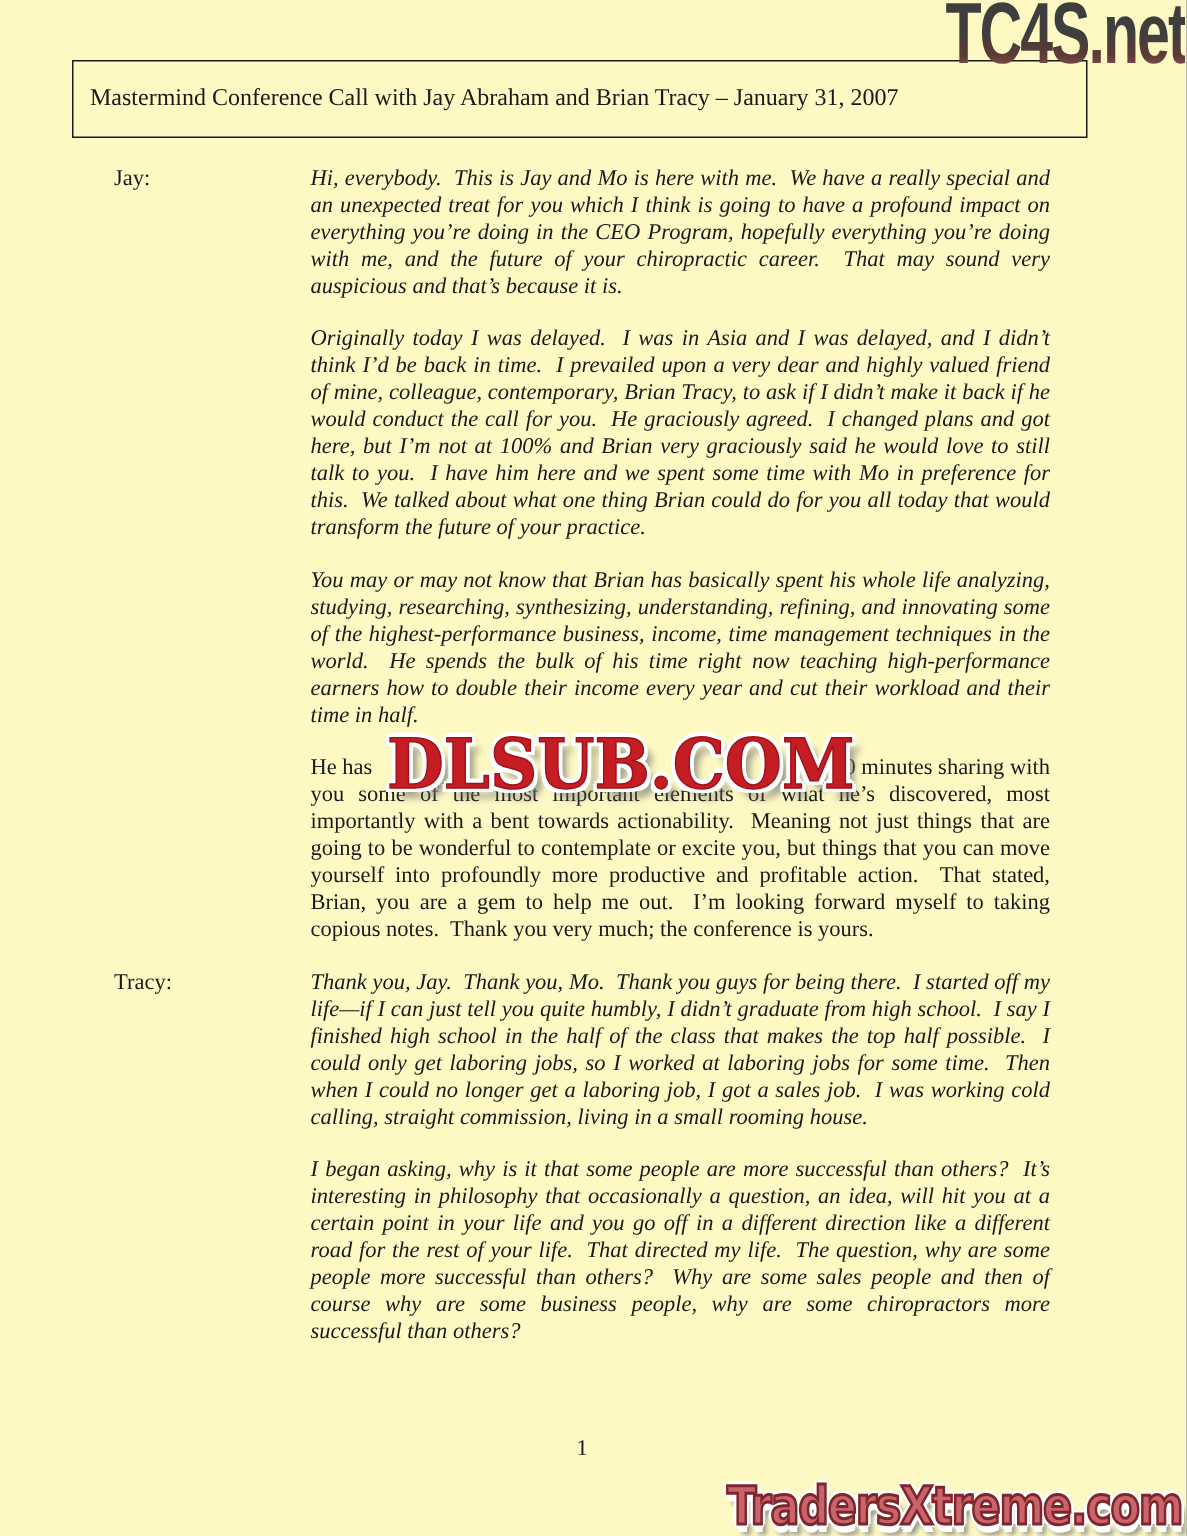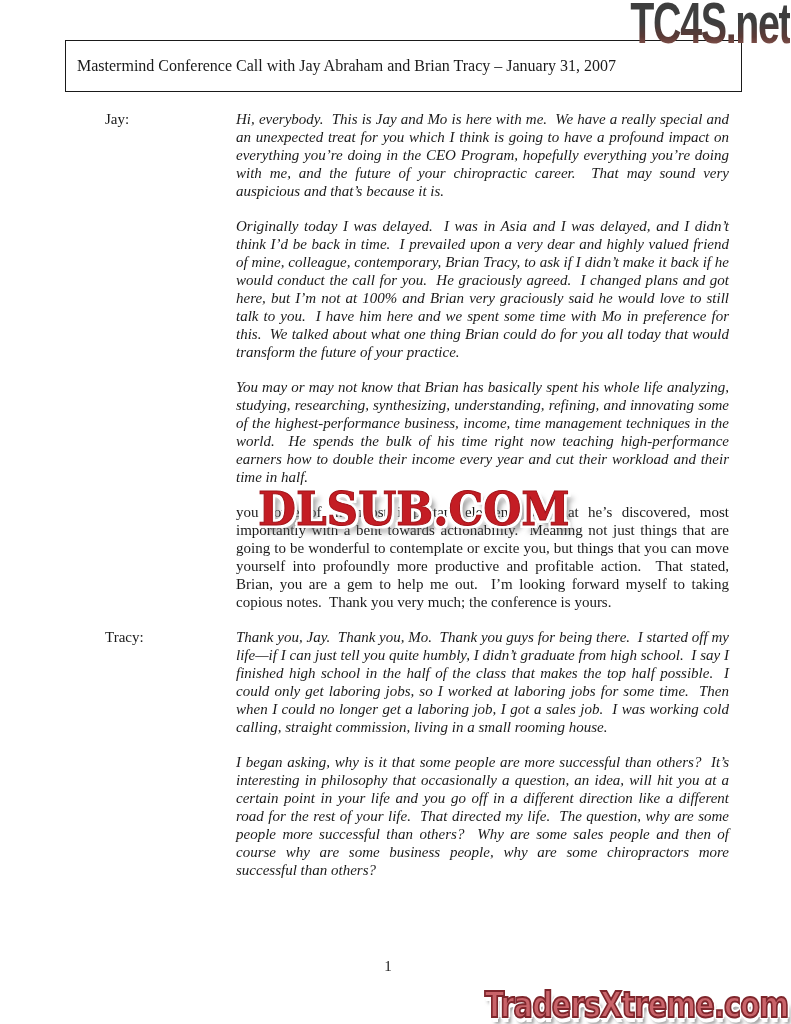--- a/index.html
+++ b/index.html
@@ -2,21 +2,21 @@
 <html><head>
 <meta charset="utf-8">
 <style>
   * { margin: 0; padding: 0; box-sizing: border-box; }
   html, body { background: #888; }
   .page {
     position: relative;
     width: 791px;
     height: 1024px;
     margin: 0 auto;
-    background: #ffffff;
+    background: #fef9c3;
     overflow: hidden;
     font-family: "Liberation Serif", serif;
     color: #1a1a1a;
   }
 
   
   .tc4s {
     position: absolute;
     top: -7px;
     right: 1px;
@@ -31,21 +31,21 @@
     background: linear-gradient(#3e3e3e 0%, #3e3e3e 48%, #5c3a36 72%, #8a564e 88%, #a87a70 100%);
     -webkit-background-clip: text;
     background-clip: text;
     color: transparent;
     white-space: nowrap;
   }
 
   
   .title-box {
     position: absolute;
-    left: 65px;
+    left: 48px;
     top: 40px;
     width: 677px;
     height: 52px;
     border: 1px solid #1a1a1a;
     display: flex;
     align-items: center;
     padding-left: 11px;
     z-index: 2;
     background: transparent;
   }
@@ -55,21 +55,20 @@
   }
 
   
   .transcript {
     position: absolute;
     left: 76px;
     top: 110px;
     width: 624px;
     font-size: 15px;
     line-height: 18px;
-    margin-left: 29px;
   }
   .speaker-block {
     position: relative;
     padding-left: 131px;
   }
   .speaker-label {
     position: absolute;
     left: 0;
     top: 0;
   }
@@ -165,20 +164,24 @@
 
   <div class="transcript">
 
     <div class="speaker-block">
       <span class="speaker-label">Jay:</span>
       <div class="para">Hi, everybody.  This is Jay and Mo is here with me.  We have a really special and an unexpected treat for you which I think is going to have a profound impact on everything you’re doing in the CEO Program, hopefully everything you’re doing with me, and the future of your chiropractic career.  That may sound very auspicious and that’s because it is.</div>
       <div class="para">Originally today I was delayed.  I was in Asia and I was delayed, and I didn’t think I’d be back in time.  I prevailed upon a very dear and highly valued friend of mine, colleague, contemporary, Brian Tracy, to ask if I didn’t make it back if he would conduct the call for you.  He graciously agreed.  I changed plans and got here, but I’m not at 100% and Brian very graciously said he would love to still talk to you.  I have him here and we spent some time with Mo in preference for this.  We talked about what one thing Brian could do for you all today that would transform the future of your practice.</div>
       <div class="para">You may or may not know that Brian has basically spent his whole life analyzing, studying, researching, synthesizing, understanding, refining, and innovating some of the highest-performance business, income, time management techniques in the world.  He spends the bulk of his time right now teaching high-performance earners how to double their income every year and cut their workload and their time in half.</div>
 
       <div>
+        <div class="covered-line">
+          <span>He has</span>
+          <span>xt 90 minutes sharing with</span>
+        </div>
         <div class="covered-para-rest">you some of the most important elements of what he’s discovered, most importantly with a bent towards actionability.  Meaning not just things that are going to be wonderful to contemplate or excite you, but things that you can move yourself into profoundly more productive and profitable action.  That stated, Brian, you are a gem to help me out.  I’m looking forward myself to taking copious notes.  Thank you very much; the conference is yours.</div>
       </div>
     </div>
 
     <div class="speaker-block">
       <span class="speaker-label">Tracy:</span>
       <div class="para">Thank you, Jay.  Thank you, Mo.  Thank you guys for being there.  I started off my life—if I can just tell you quite humbly, I didn’t graduate from high school.  I say I finished high school in the half of the class that makes the top half possible.  I could only get laboring jobs, so I worked at laboring jobs for some time.  Then when I could no longer get a laboring job, I got a sales job.  I was working cold calling, straight commission, living in a small rooming house.</div>
       <div class="para last">I began asking, why is it that some people are more successful than others?  It’s interesting in philosophy that occasionally a question, an idea, will hit you at a certain point in your life and you go off in a different direction like a different road for the rest of your life.  That directed my life.  The question, why are some people more successful than others?  Why are some sales people and then of course why are some business people, why are some chiropractors more successful than others?</div>
     </div>
 

